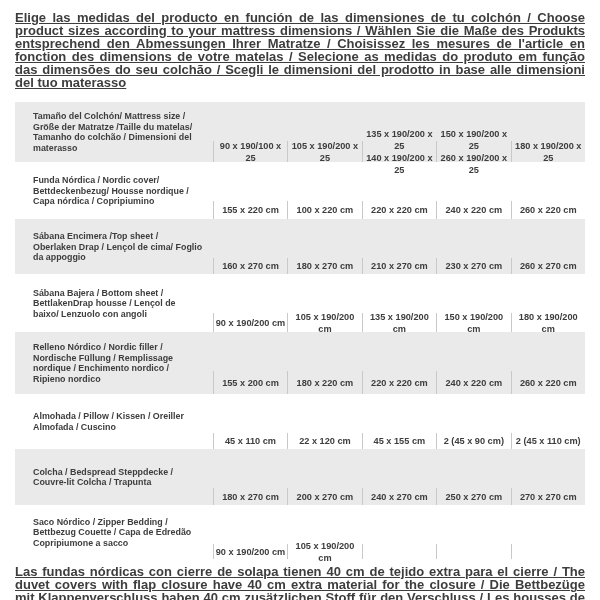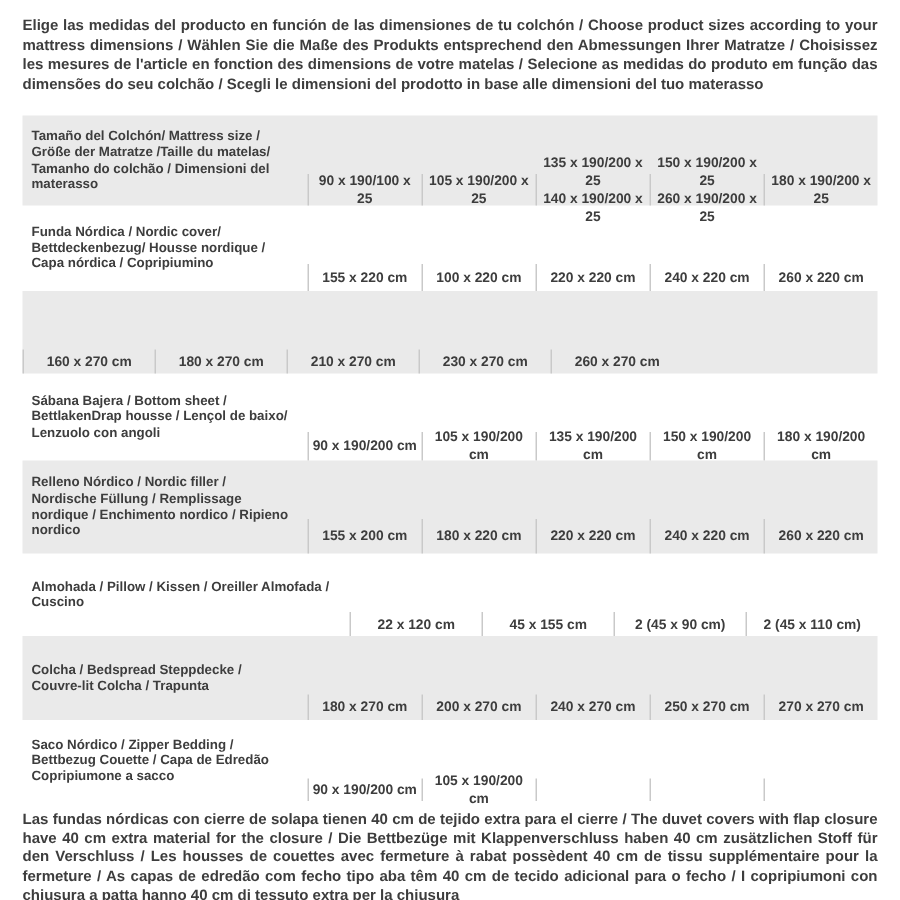--- a/index.html
+++ b/index.html
@@ -4,34 +4,34 @@
 <style>
   html,body{margin:0;padding:0;}
   body{
     width:600px;height:600px;background:#ffffff;overflow:hidden;
     font-family:"Liberation Sans","DejaVu Sans",sans-serif;
     -webkit-font-smoothing:antialiased;
   }
   .page{width:600px;height:600px;position:relative;}
   .note{
     width:570px;margin:0 15px;color:#3d3d3d;font-weight:bold;
-    font-size:10px;line-height:12.9px;text-align:justify;
+    font-size:13px;line-height:12.9px;text-align:justify;text-decoration:underline;
   }
   .intro{padding-top:12px;}
   .foot{padding-top:7px;}
   .table{width:570px;margin:13px 15px 0 15px;color:#3d3d3d;}
   .row{display:flex;align-items:stretch;}
   .row.shade{background:#eaeaea;}
   .cell{
     display:flex;align-items:center;box-sizing:border-box;
     font-weight:bold;
   }
   .cell.label{
     width:218px;padding:2px 10px 2px 6px;justify-content:flex-start;
-    font-size:8.9px;line-height:10.6px;text-align:left;
+    font-size:8.9px;line-height:10.6px;text-align:left;margin-left:12px;
   }
   .cell.val{
     width:88px;justify-content:center;text-align:center;
     font-size:9.2px;line-height:12px;white-space:pre-line;
     border-left:1px solid #c9c9c9;padding:2px 1px;margin-top:39px;
   }
   .h60{height:60px;} .h57{height:57px;} .h55{height:55px;} .h58{height:58px;}
   .h62{height:62px;} .h56{height:56px;} .h54{height:54px;}
 </style>
 </head>
@@ -57,20 +57,21 @@
     <div class="row h57">
       <div class="cell label">Funda Nórdica /  Nordic cover/ Bettdeckenbezug/ Housse nordique  / Capa nórdica / Copripiumino</div>
       <div class="cell val">155 x 220 cm</div>
       <div class="cell val">100 x 220 cm</div>
       <div class="cell val">220 x 220 cm</div>
       <div class="cell val">240 x 220 cm</div>
       <div class="cell val">260 x 220 cm</div>
     </div>
 
     <div class="row shade h55">
+      <div class="cell label">Sábana Encimera /Top sheet / Oberlaken Drap / Lençol de cima/ Foglio da appoggio</div>
       <div class="cell val">160 x 270 cm</div>
       <div class="cell val">180 x 270 cm</div>
       <div class="cell val">210 x 270 cm</div>
       <div class="cell val">230 x 270 cm</div>
       <div class="cell val">260 x 270 cm</div>
     </div>
 
     <div class="row h58">
       <div class="cell label">Sábana Bajera / Bottom sheet / BettlakenDrap housse / Lençol de baixo/ Lenzuolo con angoli</div>
       <div class="cell val">90 x 190/200 cm</div>
@@ -84,20 +85,21 @@
       <div class="cell label">Relleno Nórdico / Nordic filler / Nordische Füllung / Remplissage nordique / Enchimento nordico / Ripieno nordico</div>
       <div class="cell val">155 x 200 cm</div>
       <div class="cell val">180 x 220 cm</div>
       <div class="cell val">220 x 220 cm</div>
       <div class="cell val">240 x 220 cm</div>
       <div class="cell val">260 x 220 cm</div>
     </div>
 
     <div class="row h55">
       <div class="cell label">Almohada  / Pillow / Kissen / Oreiller Almofada / Cuscino</div>
+      <div class="cell val">45 x 110 cm</div>
       <div class="cell val">22 x 120 cm</div>
       <div class="cell val">45 x 155 cm</div>
       <div class="cell val">2 (45 x 90 cm)</div>
       <div class="cell val">2 (45 x 110 cm)</div>
     </div>
 
     <div class="row shade h56">
       <div class="cell label">Colcha / Bedspread Steppdecke / Couvre-lit Colcha / Trapunta</div>
       <div class="cell val">180 x 270 cm</div>
       <div class="cell val">200 x 270 cm</div>

